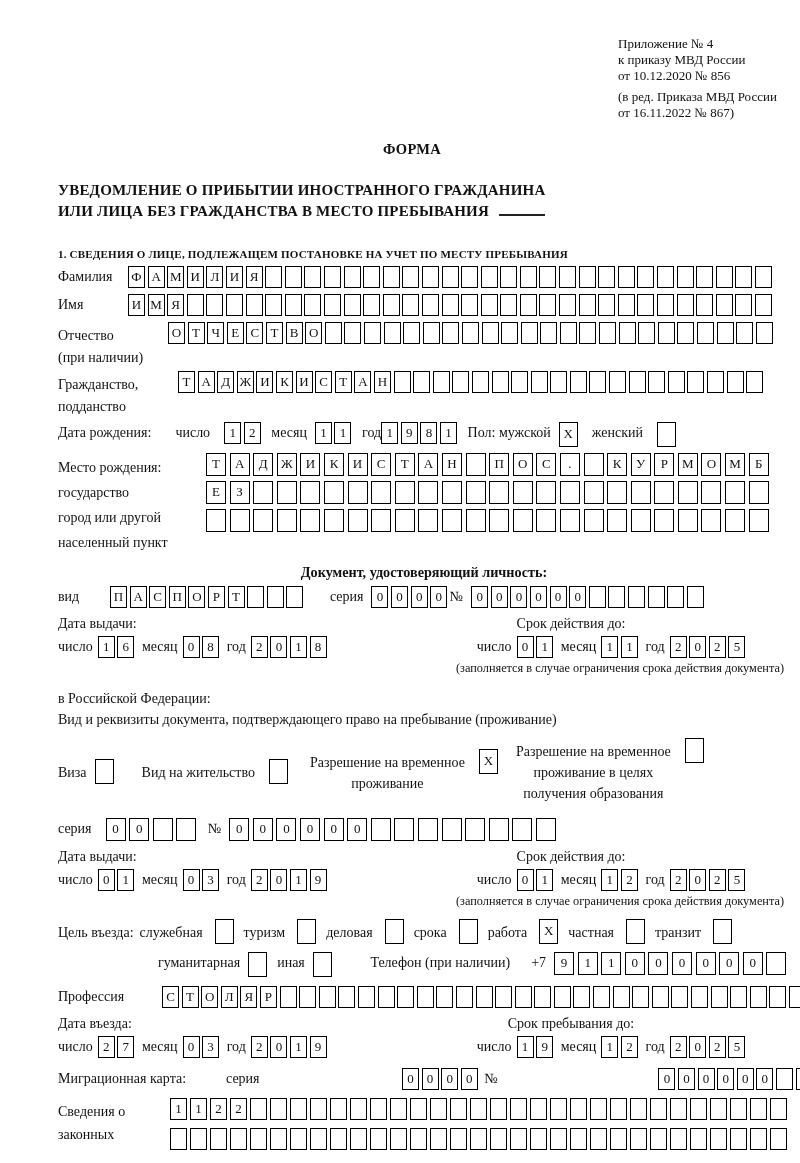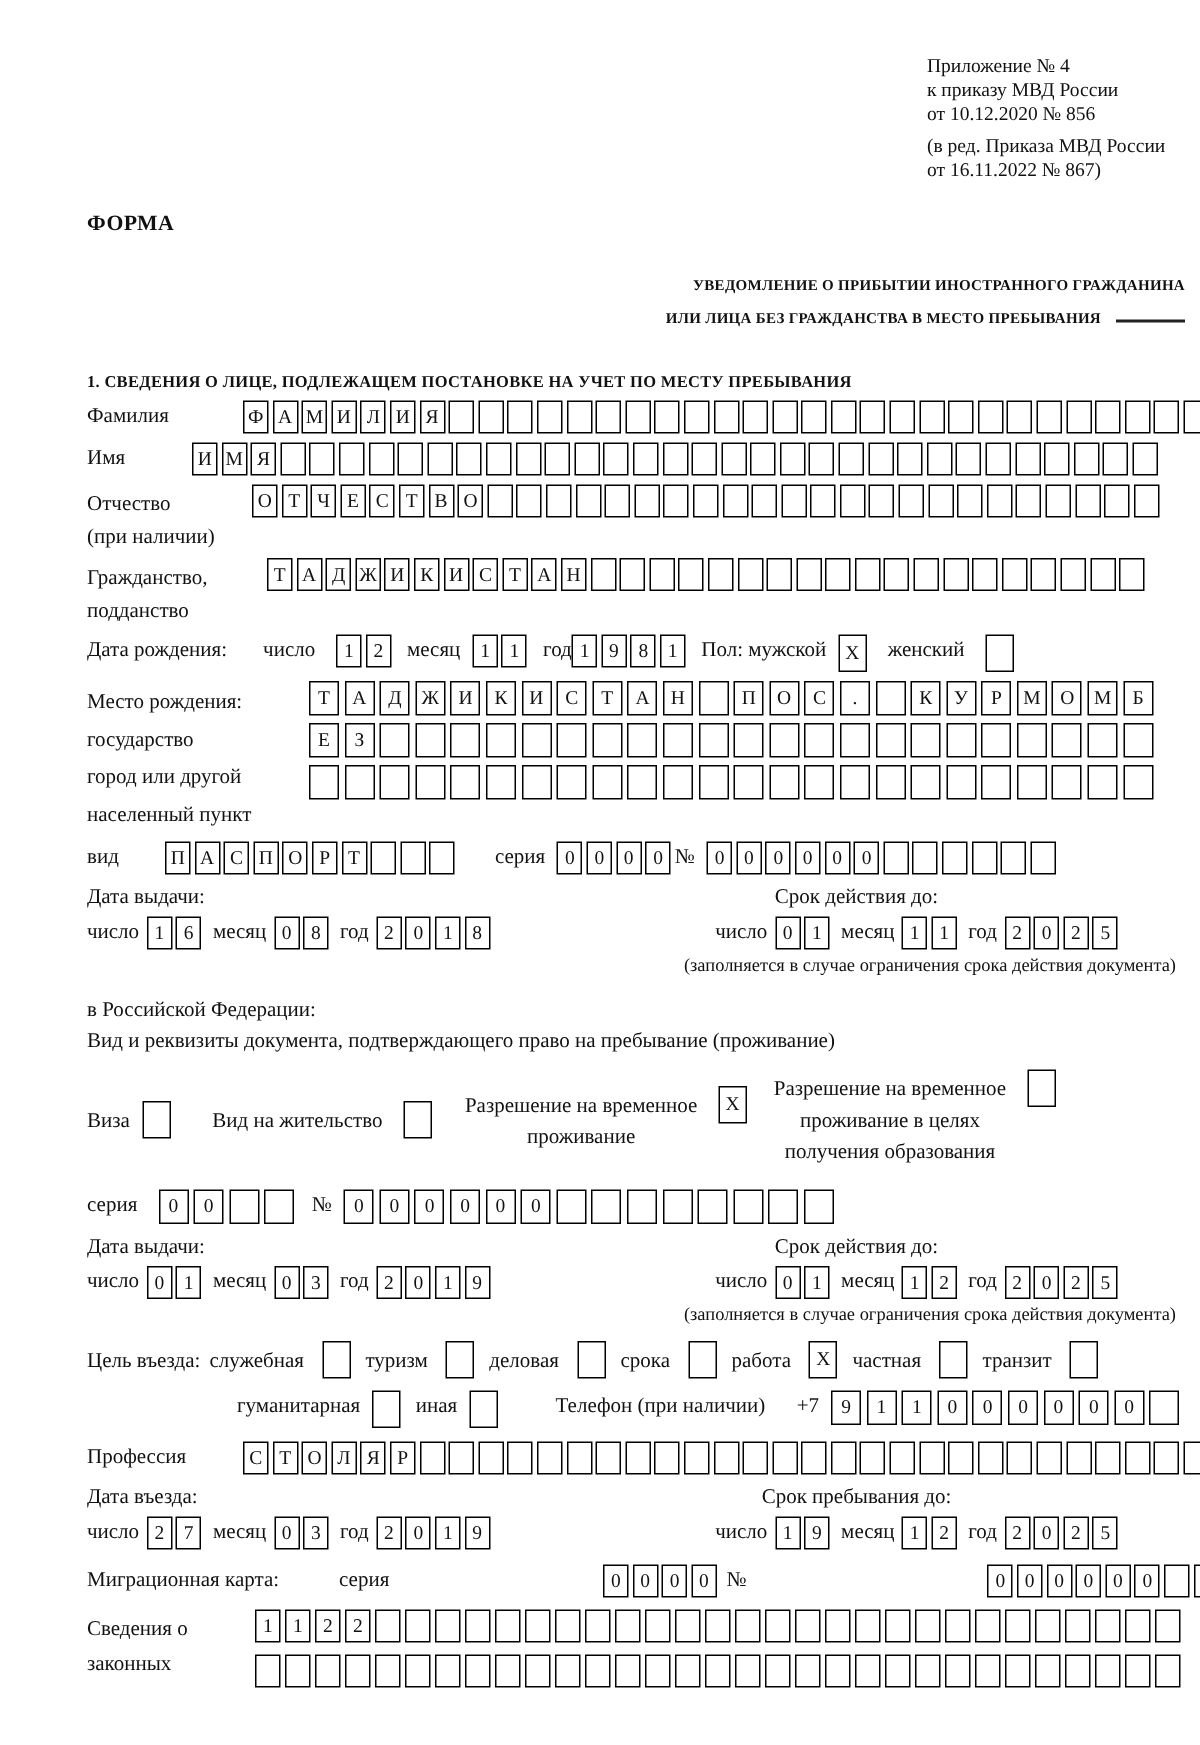--- a/index.html
+++ b/index.html
@@ -1,22 +1,22 @@
 <!DOCTYPE html>
 <html lang="ru"><head>
 <meta charset="utf-8">
 <style>
   html,body{margin:0;padding:0;background:#fff;}
   body{width:800px;min-height:1163px;color:#111;font-family:"Liberation Serif","DejaVu Serif",serif;font-size:14px;box-sizing:border-box;}
   .page{box-sizing:border-box;width:800px;min-height:1163px;padding:36px 10px 18px 58px;position:relative;}
   
   .appendix{margin-left:560px;width:180px;font-size:13px;line-height:16px;}
   .appendix .rev{margin-top:5px;}
-  .forma{font-weight:bold;font-size:14.5px;text-align:left;margin:20px 24px 0 0;letter-spacing:.3px;}
-  .title{margin-top:22px;text-align:right;font-weight:bold;font-size:10px;line-height:21px;letter-spacing:.2px;}
+  .forma{font-weight:bold;font-size:14.5px;text-align:center;margin:20px 24px 0 0;letter-spacing:.3px;}
+  .title{margin-top:22px;text-align:left;font-weight:bold;font-size:15px;line-height:21px;letter-spacing:.2px;}
   .blank{display:inline-block;width:46px;border-bottom:2px solid #222;height:12px;margin-left:10px;vertical-align:baseline;}
   .sec1{margin-top:26px;font-weight:bold;font-size:11px;letter-spacing:.2px;white-space:nowrap;}
   
   .frow{display:flex;align-items:flex-start;margin-top:6px;}
   .lbl{padding-top:3px;flex:0 0 auto;}
   .cells{display:flex;flex:0 0 auto;}
   .cell{box-sizing:border-box;flex:0 0 auto;width:17px;height:22px;border:1.6px solid #000;margin-right:2.6px;text-align:center;font-size:13px;line-height:19px;overflow:hidden;}
   .wide .cell{width:20px;height:23px;margin-right:3.6px;}
   .check .cell{width:19px;height:25px;line-height:22px;margin-right:0;}
   .gap8{width:8px;flex:0 0 auto;} .gap14{width:14px;flex:0 0 auto;} .gap24{width:24px;flex:0 0 auto;}
@@ -66,21 +66,21 @@
 
   <div class="forma">ФОРМА</div>
 
   <div class="title">
     <div>УВЕДОМЛЕНИЕ О ПРИБЫТИИ ИНОСТРАННОГО ГРАЖДАНИНА</div>
     <div><span>ИЛИ ЛИЦА БЕЗ ГРАЖДАНСТВА В МЕСТО ПРЕБЫВАНИЯ</span><span class="blank"></span></div>
   </div>
 
   <div class="sec1">1. СВЕДЕНИЯ О ЛИЦЕ, ПОДЛЕЖАЩЕМ ПОСТАНОВКЕ НА УЧЕТ ПО МЕСТУ ПРЕБЫВАНИЯ</div>
 
-  <div class="frow" style="gap:34px;">
+  <div class="frow" style="">
     <div class="lbl w-surname">Фамилия</div>
     <div class="cells">
         <span class="cell">Ф</span>
         <span class="cell">А</span>
         <span class="cell">М</span>
         <span class="cell">И</span>
         <span class="cell">Л</span>
         <span class="cell">И</span>
         <span class="cell">Я</span>
         <span class="cell"></span>
@@ -350,20 +350,21 @@
           <span class="cell"></span>
           <span class="cell"></span>
           <span class="cell"></span>
           <span class="cell"></span>
           <span class="cell"></span>
           <span class="cell"></span>
         </div>
     </div>
   </div>
 
+  <div class="center-bold">Документ, удостоверяющий личность:</div>
 
   <div class="frow" style="margin-top:5px;">
     <div class="lbl" style="width:52px;">вид</div>
     <div class="cells">
         <span class="cell">П</span>
         <span class="cell">А</span>
         <span class="cell">С</span>
         <span class="cell">П</span>
         <span class="cell">О</span>
         <span class="cell">Р</span>

